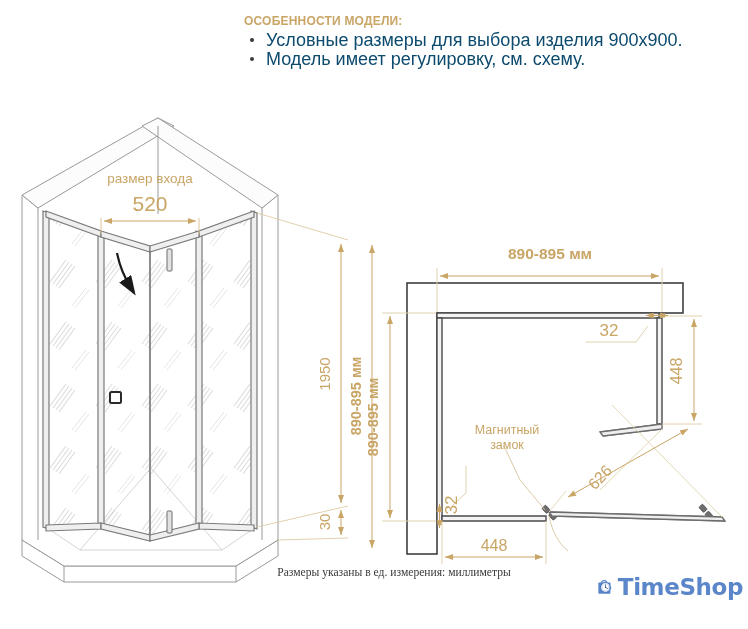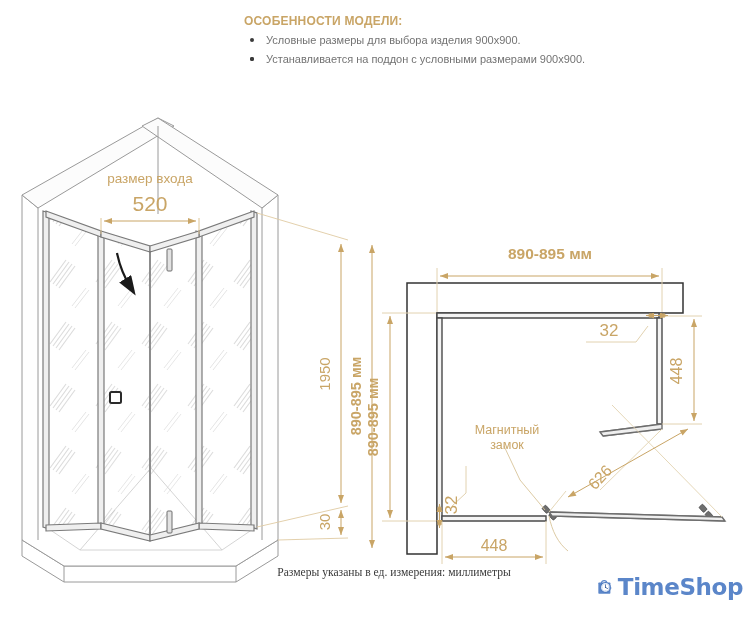--- a/index.html
+++ b/index.html
@@ -31,22 +31,22 @@
     margin: 0 0 4px 0;
   }
   #features-list {
     margin: 0;
     padding: 0;
     list-style: none;
   }
   #features-list li {
     position: relative;
     padding-left: 22px;
-    font-size: 11px;
-    color: #737373;
+    font-size: 18px;
+    color: #0c4a6e;
     line-height: 17.5px;
     margin-bottom: 1px;
   }
   #features-list li .bullet {
     position: absolute;
     left: 6px;
     top: 6px;
     width: 4px;
     height: 4px;
     border-radius: 50%;
@@ -103,24 +103,21 @@
 
   <div id="features">
     <div id="features-title">ОСОБЕННОСТИ МОДЕЛИ:</div>
     <ul id="features-list">
       <li>
         <span class="bullet"></span>
         <span>Условные размеры для выбора изделия 900x900.</span>
       </li>
       <li>
         <span class="bullet"></span>
-      </li>
-      <li>
-        <span class="bullet"></span>
-        <span>Устанавливается на поддон с условными размерами 900x900.</span>
+        <span>Модель имеет регулировку, см. схему.</span>
       </li>
     </ul>
   </div>
 
   <svg class="draw" width="748" height="629">
     <defs>
 
       <pattern id="glassStreak" width="46" height="62" patternUnits="userSpaceOnUse" patternTransform="rotate(0)">
         <g stroke="#bdbdbd" stroke-width="1.1" fill="none">
           <path d="M4 34 L20 12"></path>

